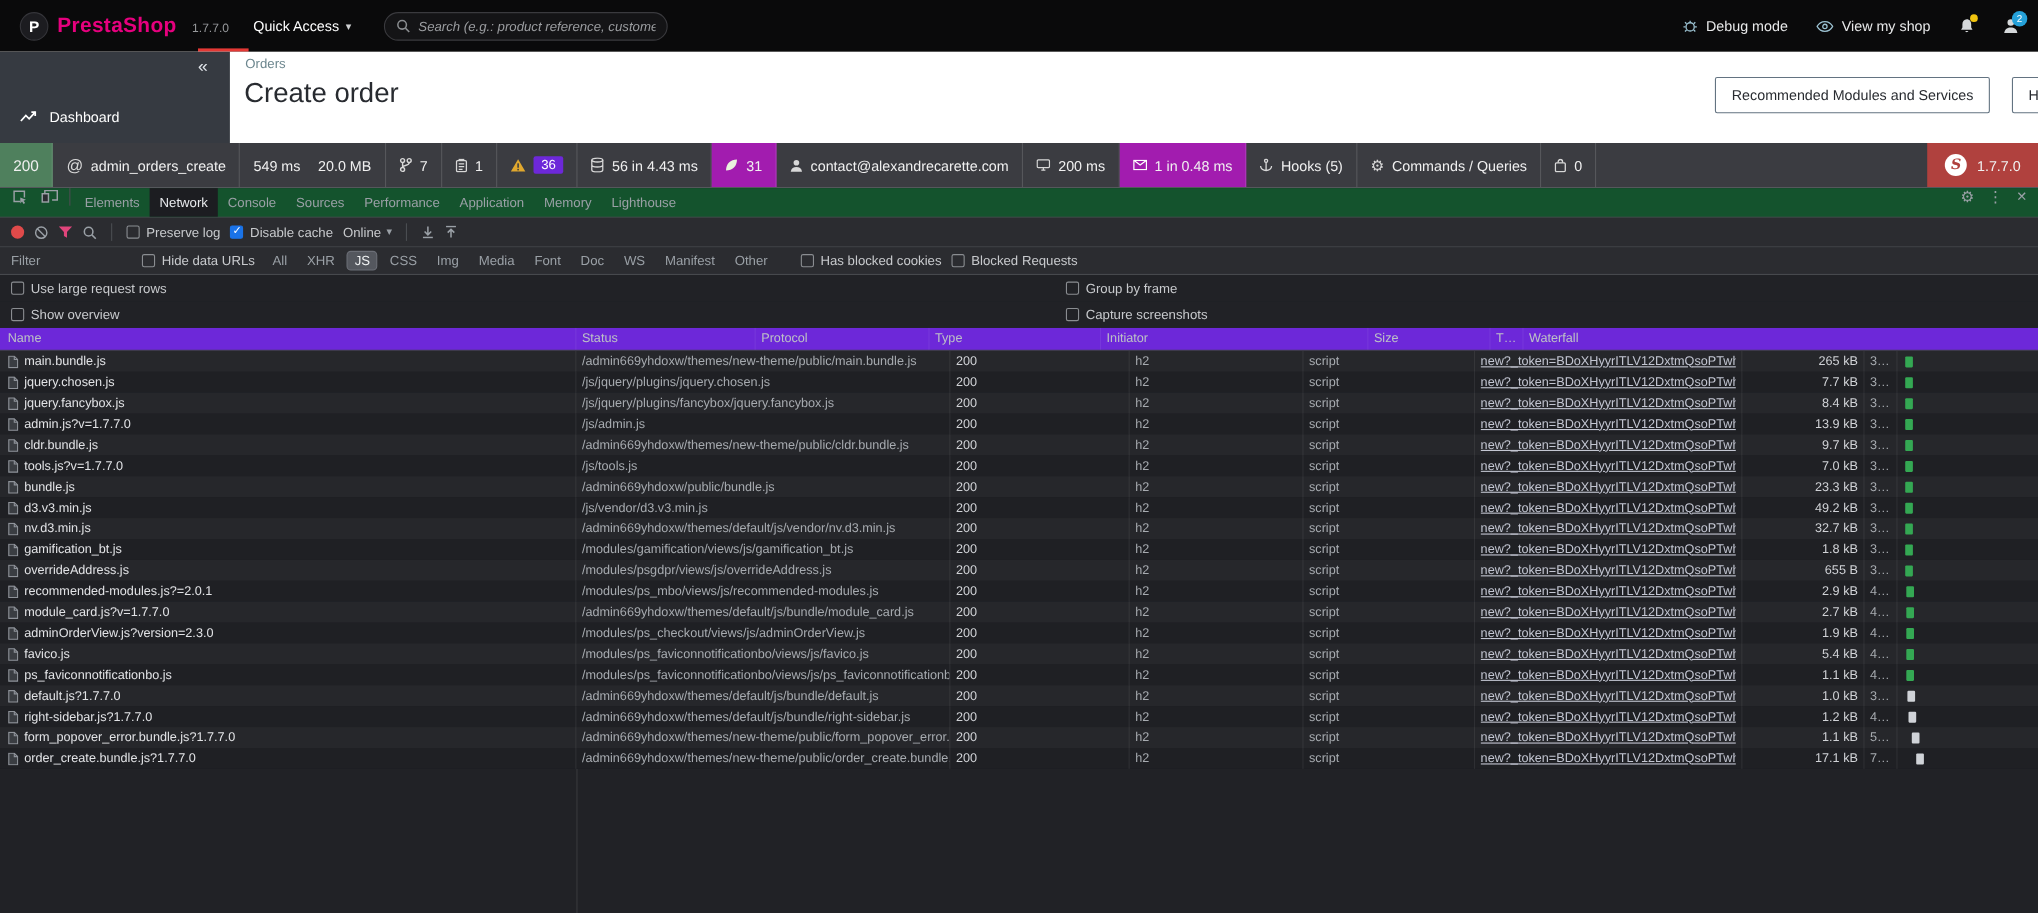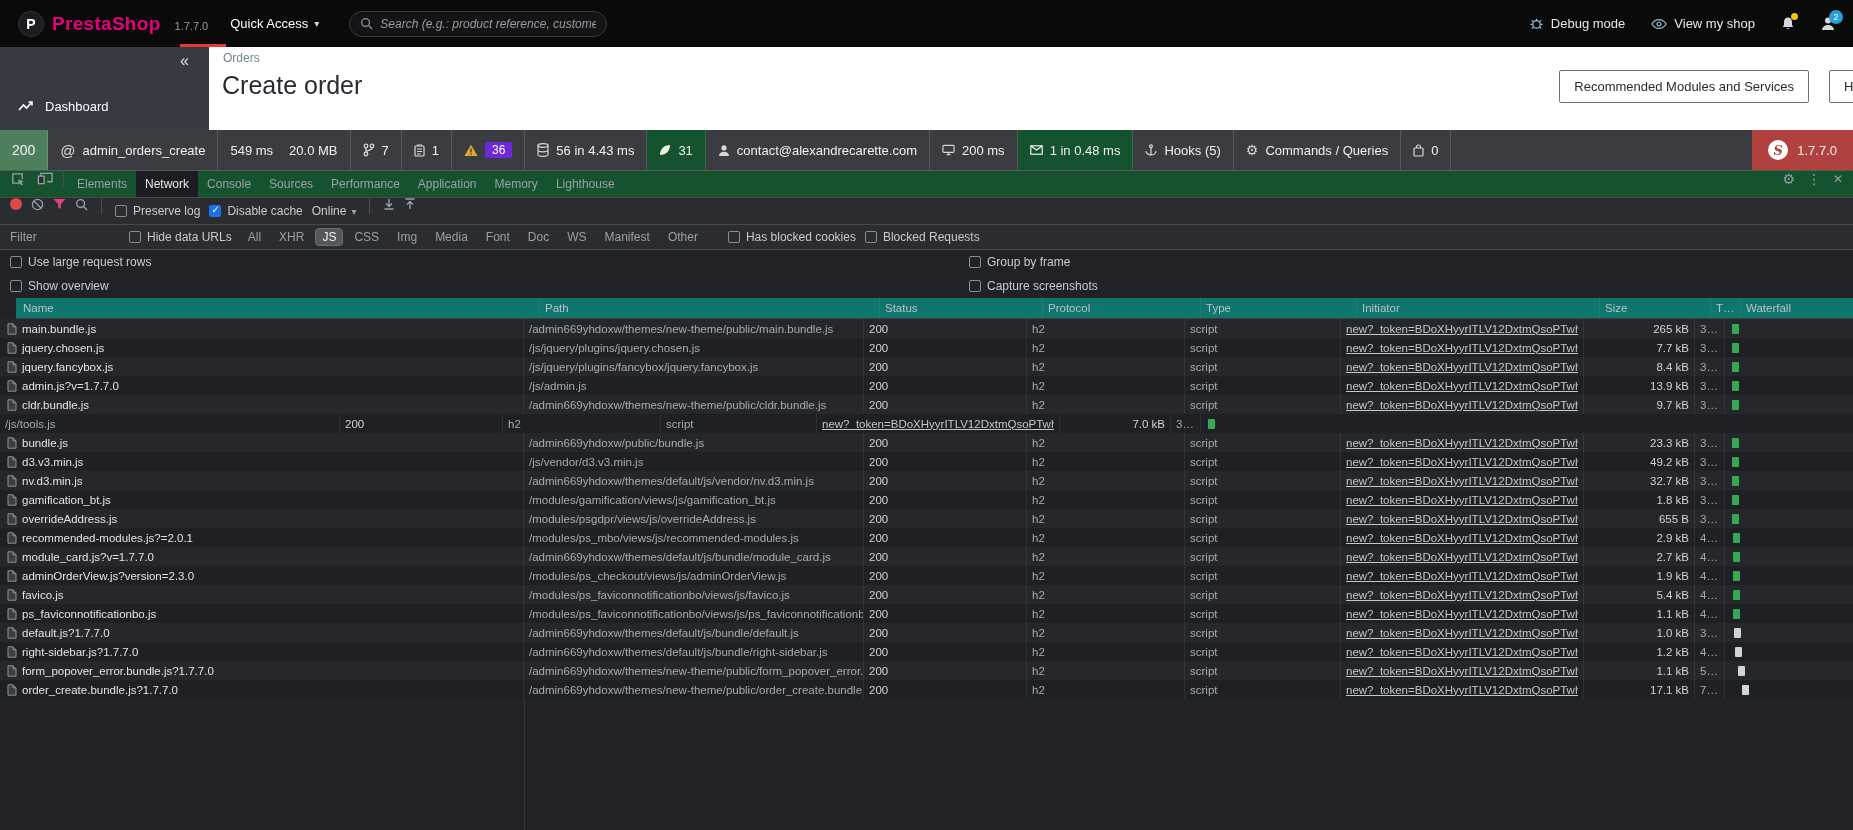--- a/index.html
+++ b/index.html
@@ -33,52 +33,52 @@
   .breadcrumb { position:absolute; left:14px; top:4px; font-size:12px; color:#6c868e; }
   .page-title { position:absolute; left:13px; top:24px; font-size:25px; color:#282b30; font-weight:500; }
   .btn-outline { position:absolute; border:1px solid #637381; background:#fff; color:#282b30; font-size:13px; height:33px; display:flex; align-items:center; padding:0 14px; border-radius:2px; white-space:nowrap; }
   .btn-reco { right:44px; top:23px; }
   .btn-help { left:1620px; top:23px; width:80px; }
 
   
   .profiler { position:absolute; top:130px; left:0; right:0; height:40px; background:#3b3c41; display:flex; align-items:stretch; color:#f0f0f0; font-size:13px; overflow:hidden; }
   .seg { display:flex; align-items:center; gap:7px; padding:0 12px; border-right:1px solid rgba(255,255,255,.14); white-space:nowrap; }
   .seg.green { background:#4f805d; font-size:14px; }
-  .seg.red { background:#14532d; }
+  .seg.red { background:#a21caf; }
   .badge-y { background:#6d28d9; border-radius:2px; padding:1px 7px; font-size:12px; color:#fff; }
   .seg .at { font-size:15px; color:#d8d8d8; }
   .seg.sf { margin-left:auto; border-right:none; background:#b0413e; padding:0 16px; gap:9px; }
   .sf-logo { width:20px; height:20px; border-radius:50%; background:#fff; color:#b0413e; font-size:13px; font-weight:bold; display:flex; align-items:center; justify-content:center; font-family:"DejaVu Serif",serif; font-style:italic; }
   .gap14 { display:flex; gap:16px; align-items:center; }
 
   
   .devtools { position:absolute; top:170px; left:0; right:0; bottom:0; background:#212226; border-top:1px solid #55585c; display:flex; flex-direction:column; }
   .dt-tabs { height:27px; background:#14532d; border-bottom:1px solid #47494d; display:flex; align-items:flex-start; color:#9aa0a6; padding-left:4px; }
   .dt-icon { display:flex; align-items:center; padding:0 6px; }
   .dt-vsep { width:1px; height:16px; background:#4a4d51; margin:0 4px; }
   .dt-tabstrip { display:flex; height:100%; }
   .dt-tab { padding:0 9px; height:100%; display:flex; align-items:center; font-size:12px; cursor:default; }
   .dt-tab.sel { background:#1c1d21; color:#e8eaed; }
   .dt-right { margin-left:auto; display:flex; align-items:center; gap:12px; padding-right:10px; color:#9aa0a6; font-size:14px; }
-  .dt-toolbar { height:27px; background:#2b2c30; border-bottom:1px solid #47494d; display:flex; gap:9px; padding:0 10px; font-size:12px; color:#c8cacd; }
+  .dt-toolbar { height:27px; background:#2b2c30; border-bottom:1px solid #47494d; display:flex; align-items:center; gap:9px; padding:0 10px; font-size:12px; color:#c8cacd; }
   .rec { width:12px; height:12px; border-radius:50%; background:#e04a4a; }
   .cbgrp { display:flex; align-items:center; gap:6px; }
   .cb { width:12px; height:12px; border:1px solid #8a8d91; border-radius:2px; display:inline-block; position:relative; flex:none; }
   .cb.checked { background:#1a73e8; border-color:#1a73e8; }
   .cb.checked::after { content:"✓"; color:#fff; font-size:10px; position:absolute; top:-2px; left:1px; }
   .ddgrp { display:flex; align-items:center; gap:5px; }
   .dt-filter-row { height:25px; background:#2b2c30; border-bottom:1px solid #47494d; display:flex; align-items:center; gap:9px; padding:0 10px; font-size:12px; color:#c8cacd; }
   .filter-input { width:110px; background:transparent; border:none; outline:none; color:#dadce0; font-size:12px; font-family:"Liberation Sans",sans-serif; }
   .filter-input::placeholder { color:#9aa0a6; }
   .chips { display:flex; align-items:center; gap:4px;text-align:center; }
   .chip { color:#9aa0a6; padding:1px 6px; font-size:12px; border-radius:4px; border:1px solid transparent; }
   .chip.sel { background:#54575e; color:#f1f3f4; border-color:#6b6e76; }
   .opts-row { height:24px; position:relative; display:flex; align-items:center; padding:0 10px; font-size:12px; color:#c8cacd; background:#212226; }
   .opt-mid { position:absolute; left:969px; display:flex; gap:6px; align-items:center; }
-  .net-header { height:21px; display:flex; font-size:11.5px; color:#bdc1c6; background:#0f766e; border-bottom:1px solid #3c4043; align-items:stretch;margin-left:16px; }
+  .net-header { height:21px; display:flex; font-size:11.5px; color:#bdc1c6; background:#6d28d9; border-bottom:1px solid #3c4043; align-items:stretch; }
   .cell { height:100%; display:flex; align-items:center; padding:0 5px; border-right:1px solid rgba(255,255,255,.07); overflow:hidden; white-space:nowrap; }
   .c0 { width:524px; padding-left:7px; gap:5px; }
   .c1 { width:340px; }
   .c2 { width:163px; }
   .c3 { width:158px;text-align:right; }
   .c4 { width:156px; }
   .c5 { width:243px; }
   .c6 { width:111px; justify-content:flex-end; }
   .hcell.c6 { justify-content:flex-start; }
   .c7 { width:30px; }
@@ -421,21 +421,20 @@
       <span>Show overview</span>
     </span>
     <span class="opt-mid cbgrp">
       <span class="cb"></span>
       <span>Capture screenshots</span>
     </span>
   </div>
 
   <div class="net-header">
       <div class="cell hcell c0">Name</div>
-      <div class="cell hcell c1">Path</div>
       <div class="cell hcell c2">Status</div>
       <div class="cell hcell c3">Protocol</div>
       <div class="cell hcell c4">Type</div>
       <div class="cell hcell c5">Initiator</div>
       <div class="cell hcell c6">Size</div>
       <div class="cell hcell c7">T…</div>
       <div class="cell hcell c8">Waterfall</div>
     </div>
   <div>
       <div class="net-row">
@@ -547,20 +546,29 @@
         <div class="cell c5">
           <span class="t-link">new?_token=BDoXHyyrITLV12DxtmQsoPTwhyqgGl…</span>
         </div>
         <div class="cell c6 t-val">9.7 kB</div>
         <div class="cell c7 t-dim">3…</div>
         <div class="cell c8">
           <span class="bar green" style="margin-left:2px"></span>
         </div>
       </div>
       <div class="net-row">
+        <div class="cell c0 t-name">
+          <span>
+            <svg width="10" height="12" viewBox="0 0 10 12" fill="none" stroke="#8f939a" stroke-width="1">
+              <path d="M1 .8h5L9 3.8v7.4H1z" fill="#3a3d42"></path>
+              <path d="M6 .8v3h3"></path>
+            </svg>
+          </span>
+          <span>tools.js?v=1.7.7.0</span>
+        </div>
         <div class="cell c1 t-dim">/js/tools.js</div>
         <div class="cell c2 t-val">200</div>
         <div class="cell c3 t-dim">h2</div>
         <div class="cell c4 t-dim">script</div>
         <div class="cell c5">
           <span class="t-link">new?_token=BDoXHyyrITLV12DxtmQsoPTwhyqgGl…</span>
         </div>
         <div class="cell c6 t-val">7.0 kB</div>
         <div class="cell c7 t-dim">3…</div>
         <div class="cell c8">

